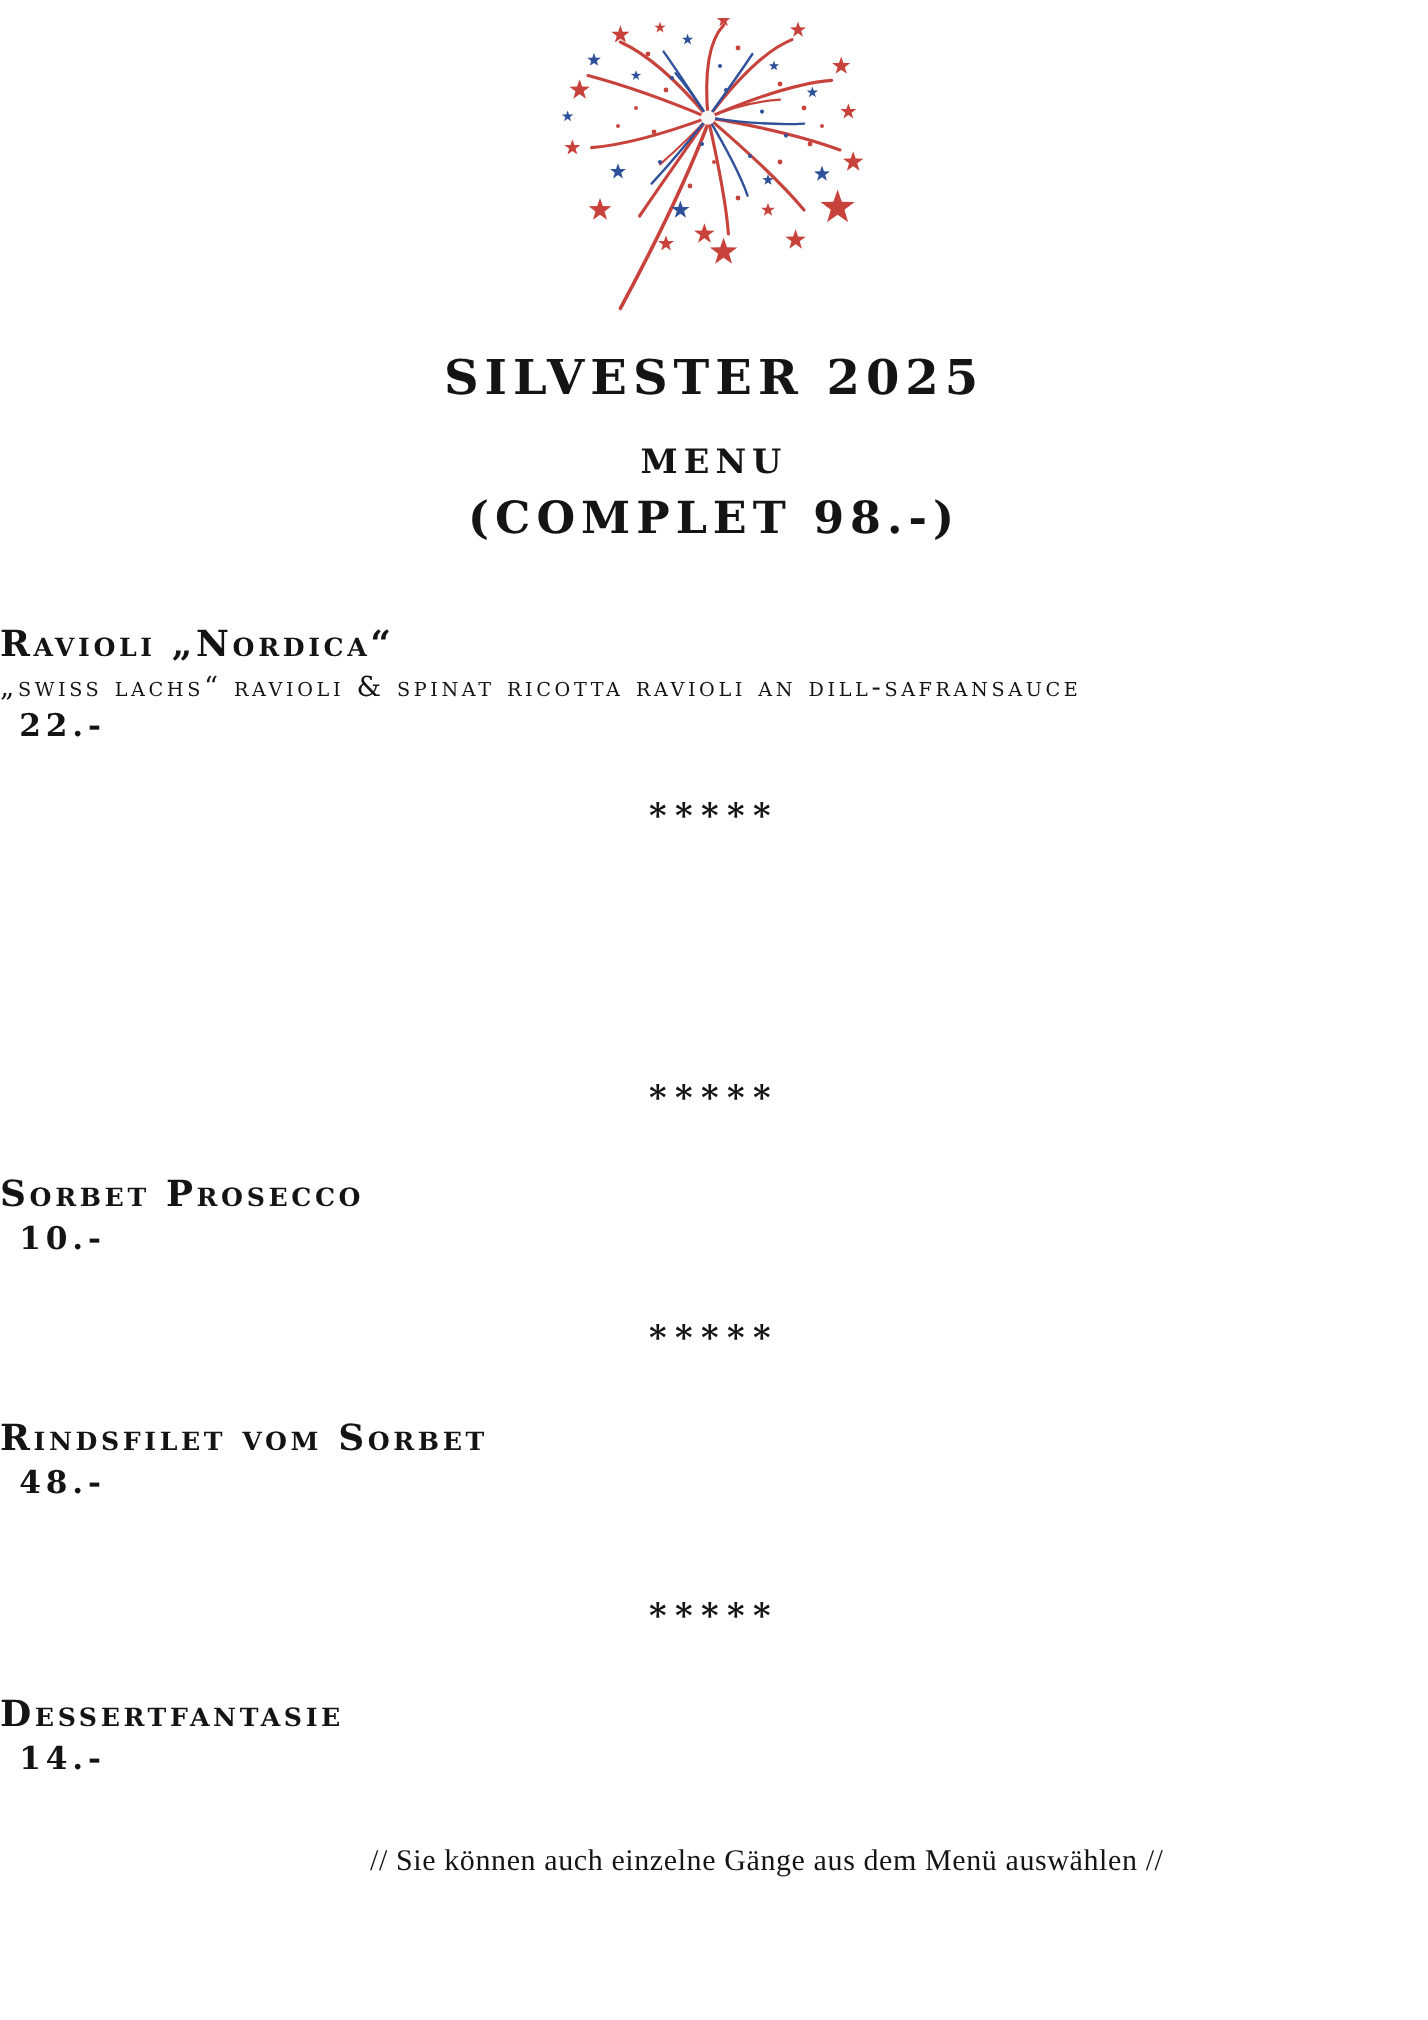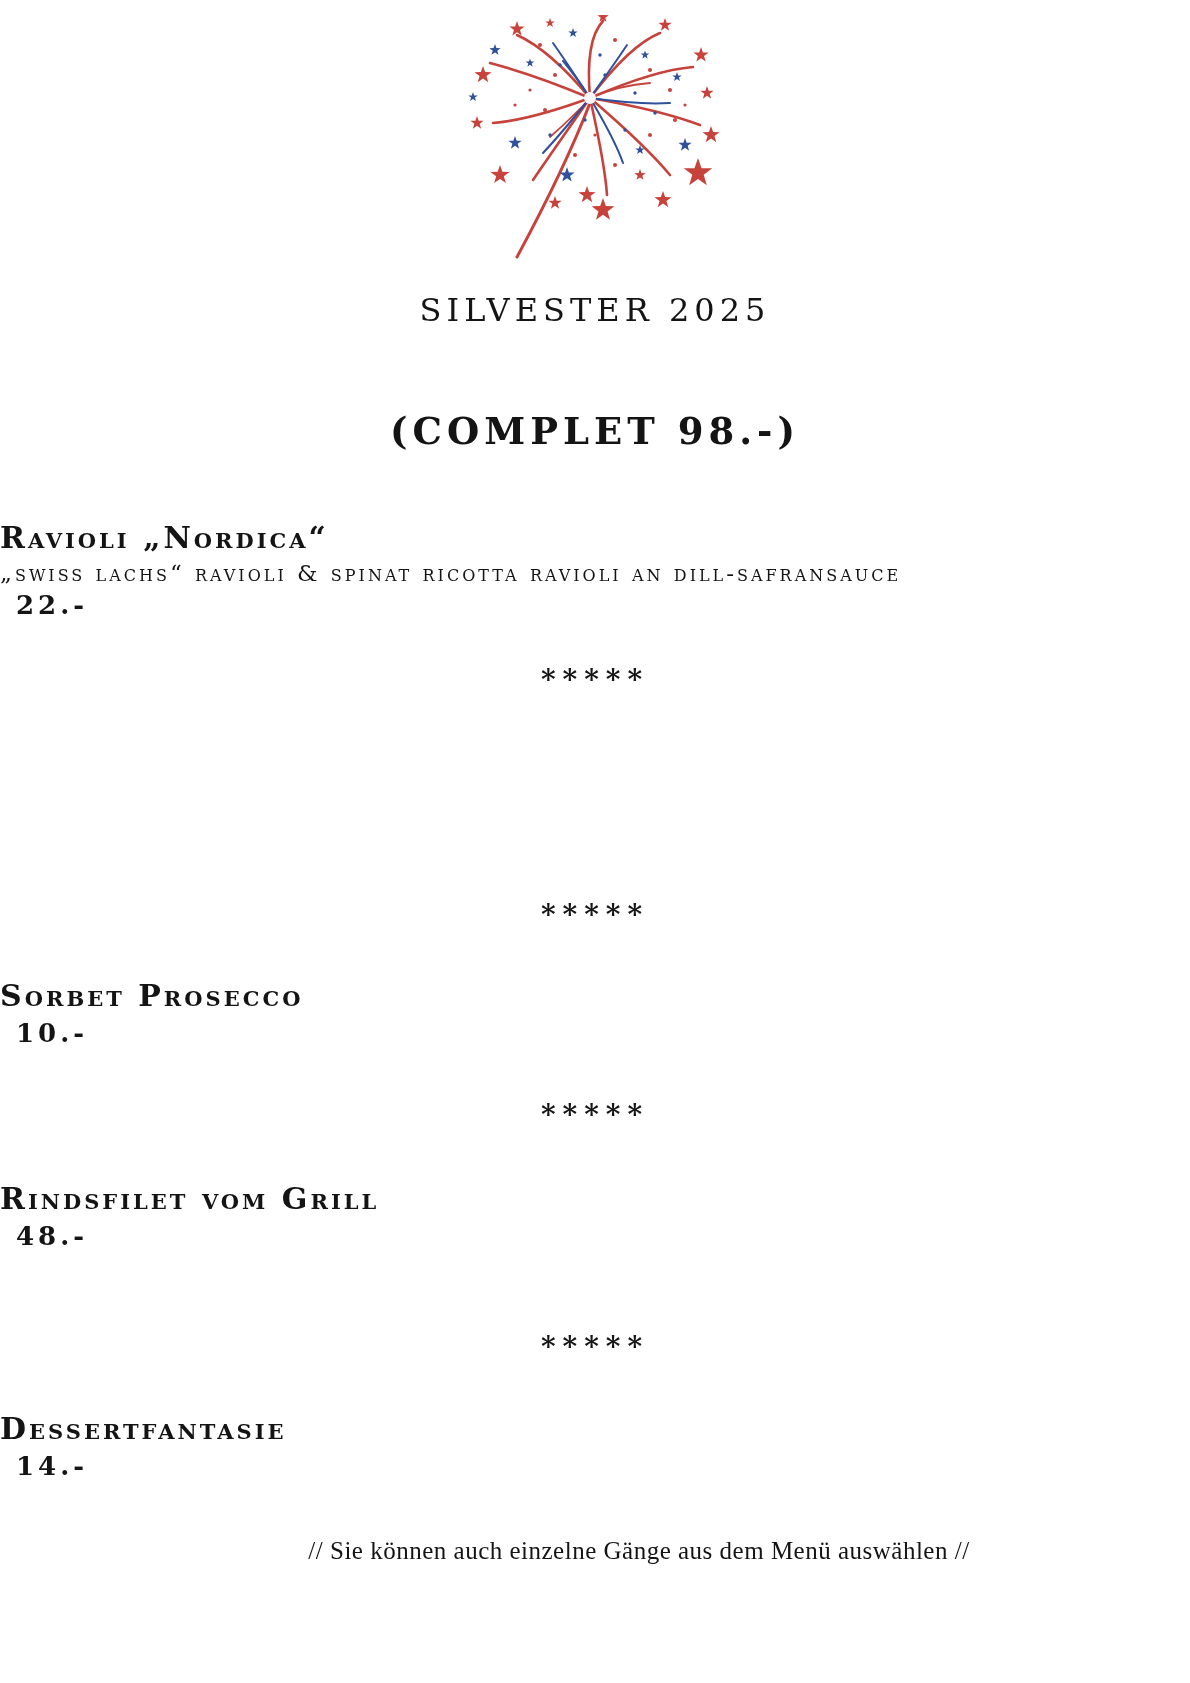--- a/index.html
+++ b/index.html
@@ -21,22 +21,22 @@
   }
   .fireworks {
     position: absolute;
     left: 455px;
     top: 15px;
     width: 280px;
     height: 250px;
   }
   .page-title {
     top: 291px;
-    font-size: 32px;
-    font-weight: normal;
+    font-size: 40px;
+    font-weight: bold;
     letter-spacing: 5px;
   }
   .menu-label {
     top: 368px;
     font-size: 28px;
     font-weight: bold;
     letter-spacing: 5px;
   }
   .menu-note {
     top: 409px;
@@ -174,20 +174,21 @@
       <circle cx="180" cy="78" r="1.7"></circle>
         <circle cx="200" cy="98" r="1.7"></circle>
       <circle cx="170" cy="115" r="1.7"></circle>
         <circle cx="130" cy="105" r="1.7"></circle>
       <circle cx="95" cy="120" r="1.7"></circle>
         <circle cx="145" cy="40" r="1.7"></circle>
     </g>
   </svg>
 
   <div class="line page-title">SILVESTER 2025</div>
+  <div class="line menu-label">MENU</div>
   <div class="line menu-note">(COMPLET 98.-)</div>
 
   <div class="course c1">
     <div class="course-title">Ravioli „Nordica“</div>
     <div class="course-desc">„swiss lachs“ ravioli &amp; spinat ricotta ravioli an dill-safransauce</div>
     <div class="course-price">22.-</div>
   </div>
 
   <div class="line separator sep1">*****</div>
 
@@ -195,21 +196,21 @@
   <div class="line separator sep2">*****</div>
 
   <div class="course c3">
     <div class="course-title">Sorbet Prosecco</div>
     <div class="course-price">10.-</div>
   </div>
 
   <div class="line separator sep3">*****</div>
 
   <div class="course c4">
-    <div class="course-title">Rindsfilet vom Grill</div>
+    <div class="course-title">Rindsfilet vom Sorbet</div>
     <div class="course-price">48.-</div>
   </div>
 
   <div class="line separator sep4">*****</div>
 
   <div class="course c5">
     <div class="course-title">Dessertfantasie</div>
     <div class="course-price">14.-</div>
   </div>
 

